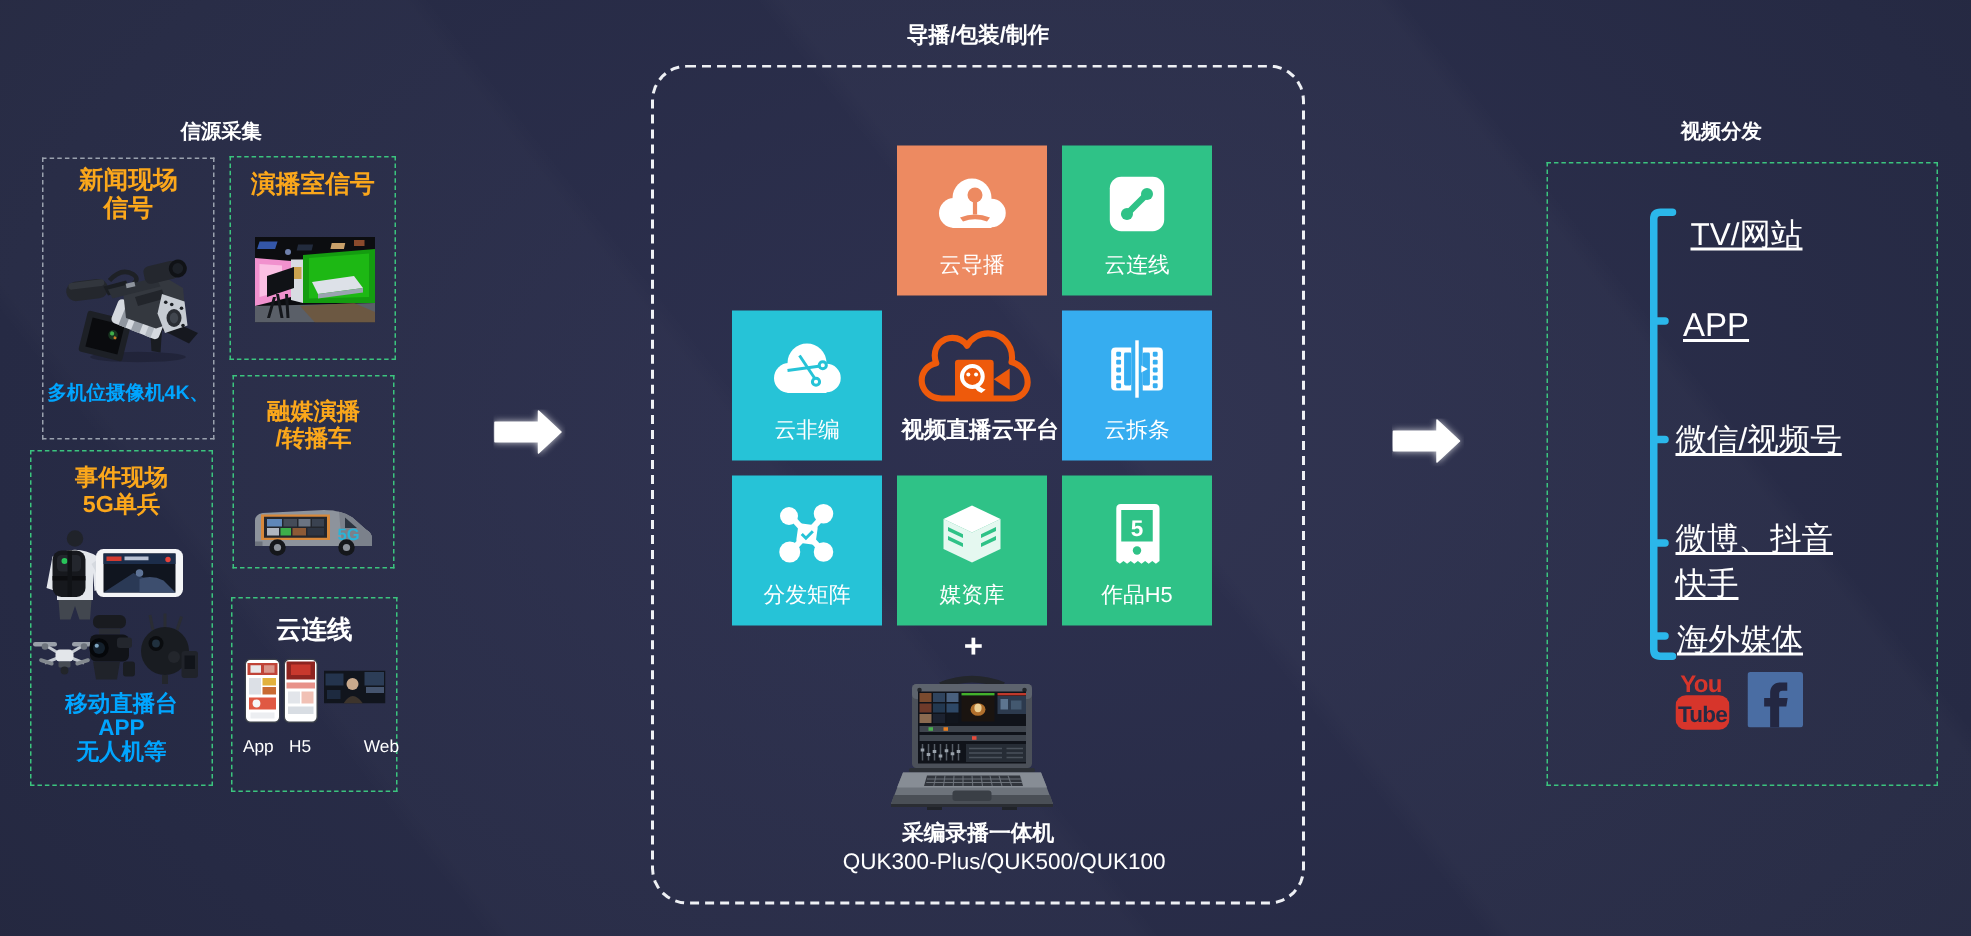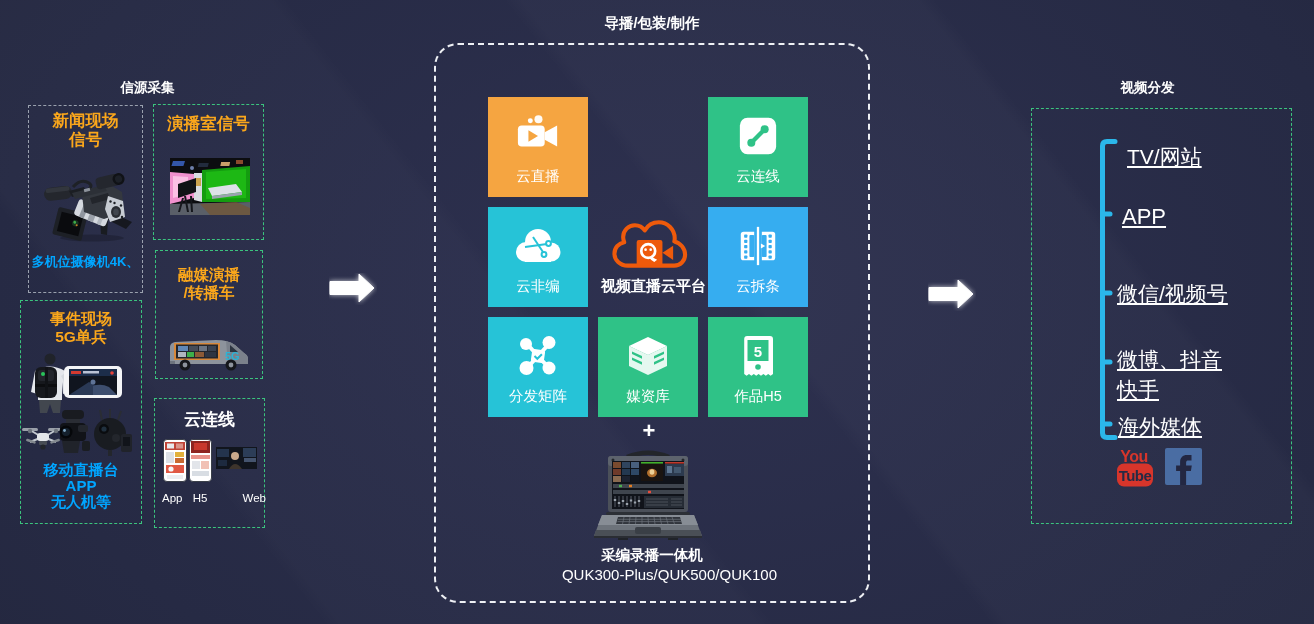--- a/index.html
+++ b/index.html
@@ -300,31 +300,33 @@
   </div>
   <div class="abs" style="left:928px; top:279px;">
     <svg width="48" height="32" viewBox="0 0 48 32">
       <polygon points="1,8.5 30,8.5 30,1 45,15 30,29 30,21.5 1,21.5" fill="#ffffff" stroke="#ffffff" stroke-width="1" stroke-linejoin="round" style="filter:drop-shadow(0 0 2.5px rgba(255,255,255,0.75))"></polygon>
     </svg>
   </div>
 
   <div class="abs sec-title" style="left:552px; top:14px; width:200px; font-size:14.5px;">导播/包装/制作</div>
   <div class="mid-container" style="left:434px; top:43px; width:436px; height:560px;"></div>
 
-  <div class="tile" style="left: 488px; top: 97px; background-color: rgb(245, 165, 65);">
-    <div class="ticon">
-      <svg width="46" height="44" viewBox="0 0 48 46">
-        <circle cx="16" cy="7" r="2.6" fill="#fff"></circle>
-        <circle cx="24.5" cy="5.5" r="4.2" fill="#fff" opacity="0.95"></circle>
-        <rect x="3" y="12" width="28" height="22" rx="4" fill="#fff"></rect>
-        <polygon points="31,19 44,12 44,34 31,27" fill="#fff"></polygon>
-        <polygon points="14,17 24,23 14,29" fill="#f5a541"></polygon>
+  <div class="tile" style="left: 598px; top: 97px; background-color: rgb(237, 138, 97);">
+    <div class="ticon">
+      <svg width="50" height="42" viewBox="0 0 50 42">
+        <circle cx="13" cy="27" r="10" fill="#fff"></circle>
+        <circle cx="25" cy="17" r="13" fill="#fff"></circle>
+        <circle cx="38" cy="27" r="9.5" fill="#fff"></circle>
+        <rect x="12" y="25" width="26" height="12" fill="#fff"></rect>
+        <circle cx="27" cy="15" r="5" fill="#ed8a61"></circle>
+        <rect x="25.6" y="19" width="2.8" height="9" fill="#ed8a61"></rect>
+        <path d="M17 30 q10 -4 20 0 l-2 2.6 q-8 -3 -16 0 z" fill="#ed8a61"></path>
       </svg>
     </div>
-    <div class="tlabel">云直播</div>
+    <div class="tlabel">云导播</div>
   </div>
   <div class="tile" style="left: 708px; top: 97px; background-color: rgb(47, 194, 135);">
     <div class="ticon">
       <svg width="42" height="42" viewBox="0 0 44 44">
         <rect x="3" y="3" width="38" height="38" rx="8" fill="#fff"></rect>
         <line x1="15" y1="29" x2="29" y2="15" stroke="#2fc287" stroke-width="4.5"></line>
         <circle cx="15" cy="29" r="4.2" fill="#2fc287"></circle>
         <circle cx="29" cy="15" r="4.2" fill="#2fc287"></circle>
       </svg>
     </div>

